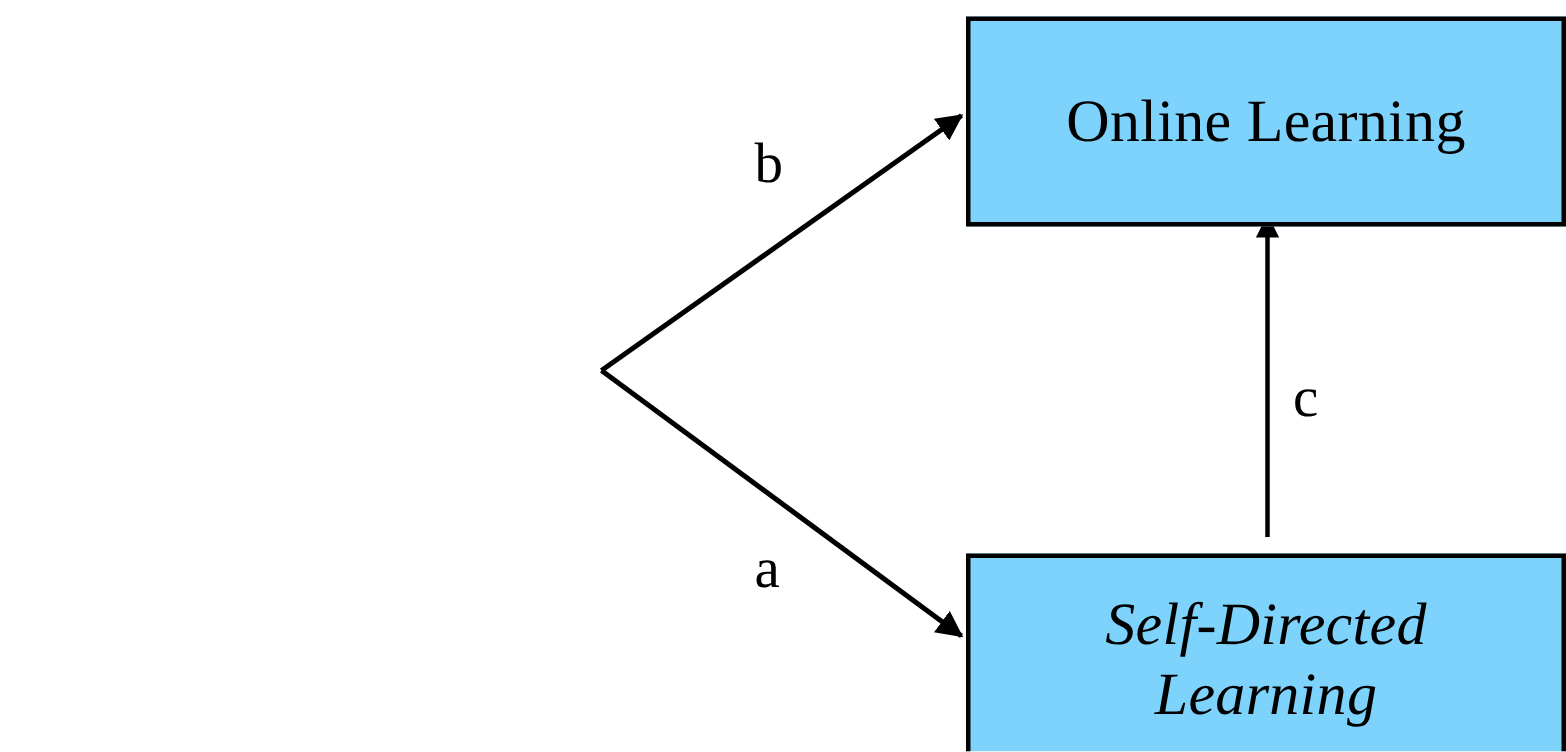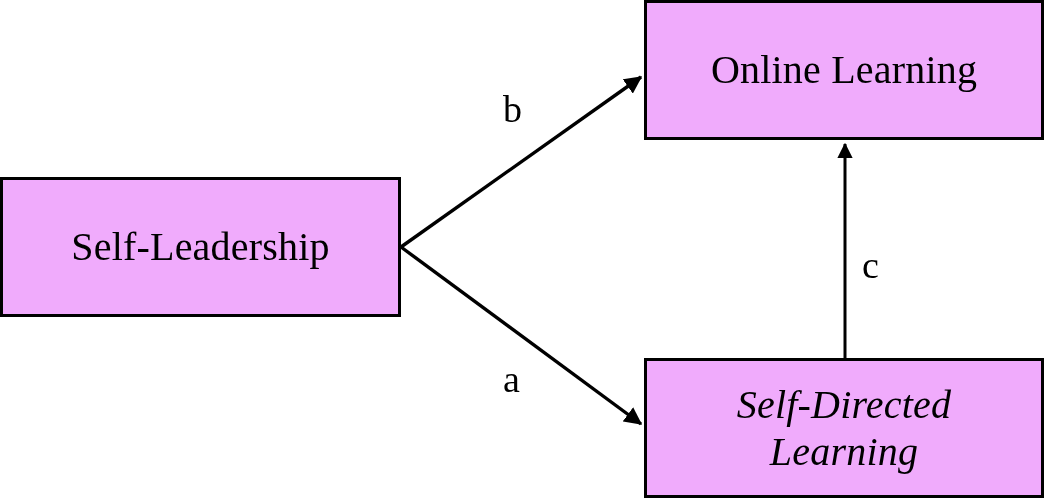--- a/index.html
+++ b/index.html
@@ -12,26 +12,27 @@
     width: 1044px;
     height: 501px;
     background: #ffffff;
     overflow: hidden;
     font-family: "Liberation Serif", "DejaVu Serif", serif;
   }
   .node-box {
     position: absolute;
     box-sizing: border-box;
     border: 3px solid #000000;
-    background: #f0abfc;
+    background: #7dd3fc;
     display: flex;
     align-items: center;
     justify-content: center;
     text-align: center;
     color: #000000;
+    margin-top: 11px;
   }
   .node-label {
     font-size: 40px;
     line-height: 1.18;
     color: #000000;
     white-space: pre-line;
     letter-spacing: 0.2px;
   }
   #box-self-leadership {
     left: 0px;
@@ -82,23 +83,20 @@
       </marker>
     </defs>
 
     <line x1="401" y1="247" x2="641" y2="77" stroke="#000000" stroke-width="3.4" marker-end="url(#arrow-head)"></line>
 
     <line x1="401" y1="247" x2="641" y2="424" stroke="#000000" stroke-width="3.4" marker-end="url(#arrow-head)"></line>
 
     <line x1="845" y1="358" x2="845" y2="144" stroke="#000000" stroke-width="3.0" marker-end="url(#arrow-head)"></line>
   </svg>
 
-  <div class="node-box" id="box-self-leadership">
-    <span class="node-label">Self-Leadership</span>
-  </div>
 
   <div class="node-box" id="box-online-learning">
     <span class="node-label">Online Learning</span>
   </div>
 
   <div class="node-box" id="box-self-directed-learning">
     <span class="node-label">Self-Directed
 Learning</span>
   </div>
 

